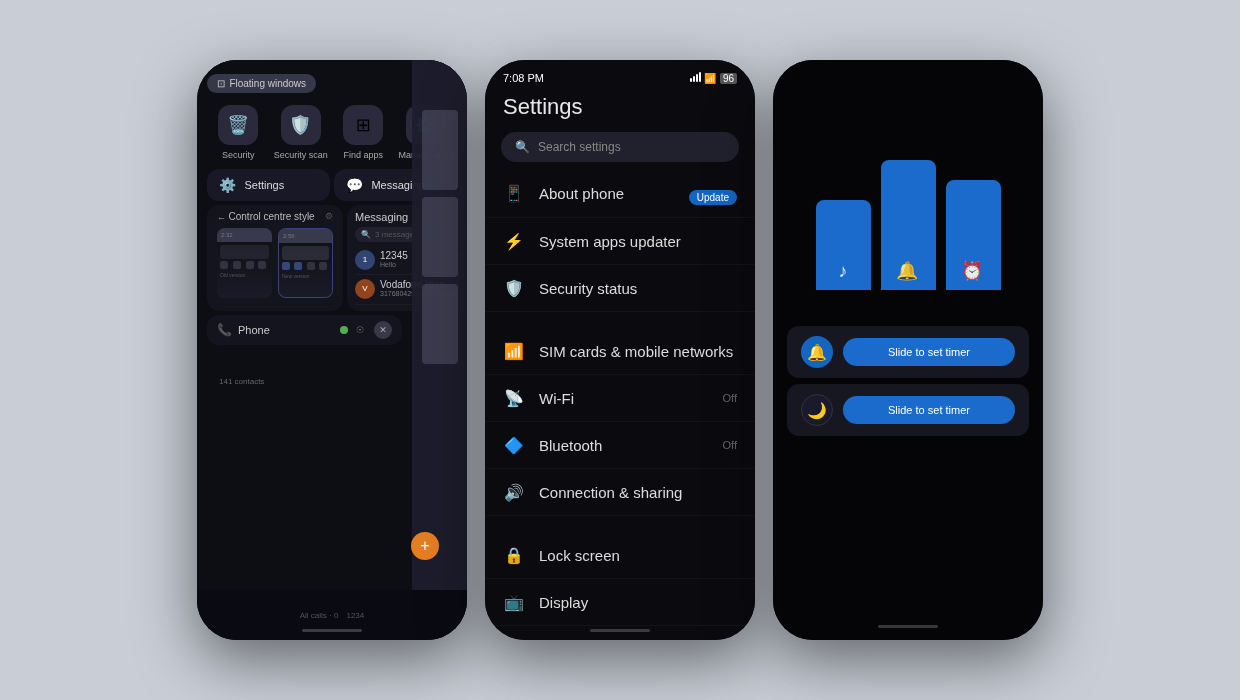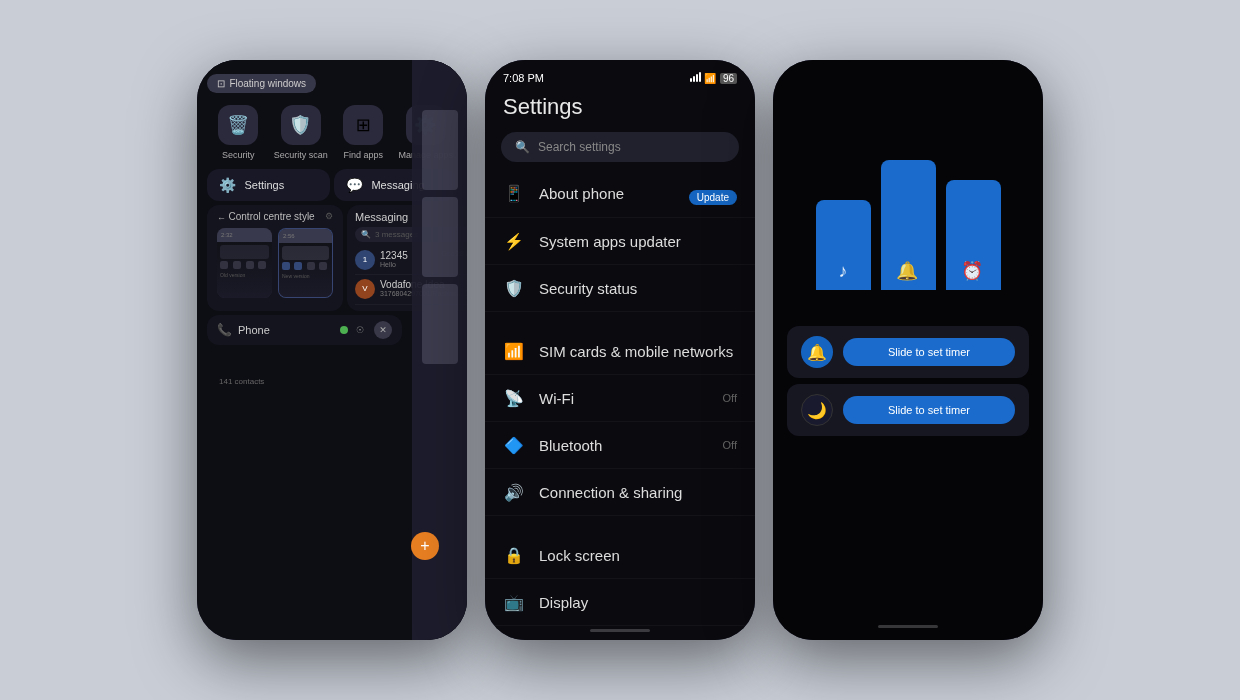--- a/index.html
+++ b/index.html
@@ -566,20 +566,25 @@
         <span style="font-size:9px; color:#888; margin-left:2px;">☉</span>
         <span style="margin-left:4px;">
           <span style="width:18px; height:18px; background:rgba(80,80,100,0.6); border-radius:50%; display:flex; align-items:center; justify-content:center; font-size:9px; color:#aaa;">✕</span>
         </span>
       </div>
       <div class="caller-info">
         <span>141 contacts</span>
       </div>
 
       
+      <div class="bottom-bar">
+        <span style="font-size:8px; color:#555;">All calls · 0</span>
+        <span style="margin-left:4px; font-size:8px; color:#555;">1234</span>
+        <div class="bottom-indicator"></div>
+      </div>
 
       
       <div class="fab-btn">
         <span>+</span>
       </div>
 
       
     </div>
   </div>
 

